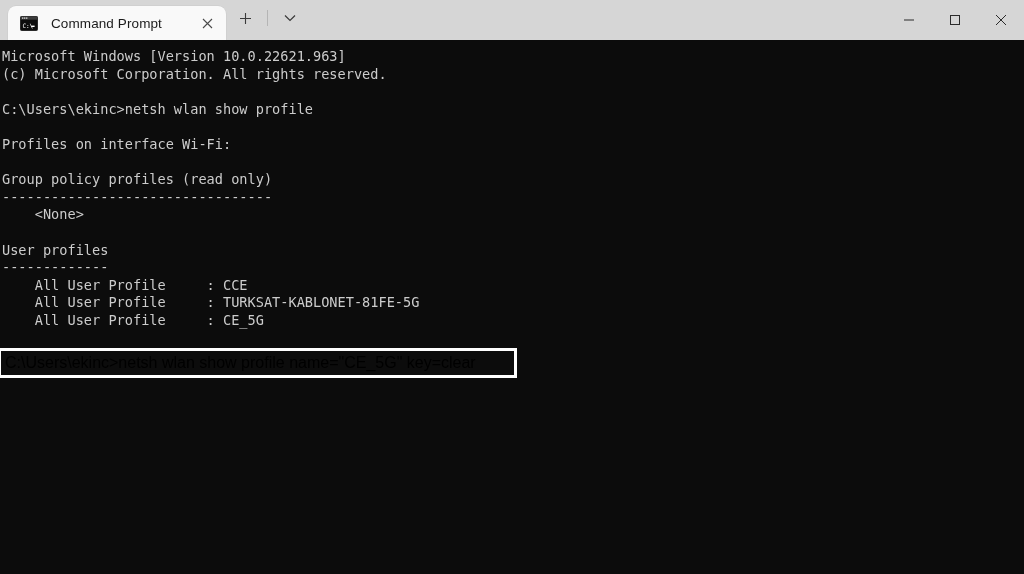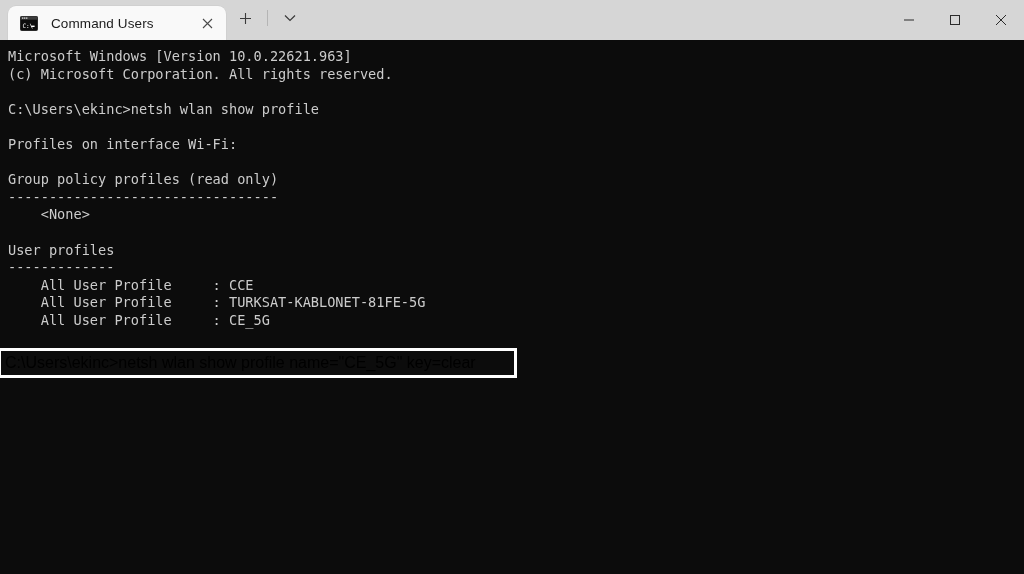--- a/index.html
+++ b/index.html
@@ -124,21 +124,21 @@
     justify-content: center;
     color: #2b2b2b;
   }
 
   
   .console {
     position: relative;
     flex: 1 1 auto;
     background: #0c0c0c;
     overflow: hidden;
-    padding: 8px 0 0 8px;
+    padding: 8px 0 0 2px;
   }
 
   .term {
     position: relative;
     font-family: "DejaVu Sans Mono", "Liberation Mono", monospace;
     font-size: 13.6px;
     line-height: 17.6px;
     color: #cccccc;
     white-space: pre;
     letter-spacing: 0px;
@@ -177,21 +177,21 @@
       <div class="tab">
         <svg class="tab-icon" viewBox="0 0 18 15">
           <rect x="0.5" y="0.5" width="17" height="14" rx="1" fill="#0c0c0c" stroke="#2a2a2a"></rect>
           <rect x="0.5" y="0.5" width="17" height="3.2" fill="#3c3c3c"></rect>
           <rect x="2" y="1.4" width="1.4" height="1.4" fill="#d0d0d0"></rect>
           <rect x="4" y="1.4" width="1.4" height="1.4" fill="#d0d0d0"></rect>
           <rect x="6" y="1.4" width="1.4" height="1.4" fill="#d0d0d0"></rect>
           <text x="2.4" y="11.6" font-family="DejaVu Sans Mono, monospace" font-size="6" fill="#ffffff">C:\</text>
           <rect x="11.2" y="9.6" width="3.4" height="1.4" fill="#ffffff"></rect>
         </svg>
-        <span class="tab-title">Command Users</span>
+        <span class="tab-title">Command Prompt</span>
         <span class="tab-close">
           <svg width="11" height="11" viewBox="0 0 11 11">
             <path d="M1 1 L10 10 M10 1 L1 10" stroke="currentColor" stroke-width="1.1" fill="none"></path>
           </svg>
         </span>
       </div>
 
       <div class="newtab-area">
         <span class="tb-btn">
           <svg width="13" height="13" viewBox="0 0 13 13">

